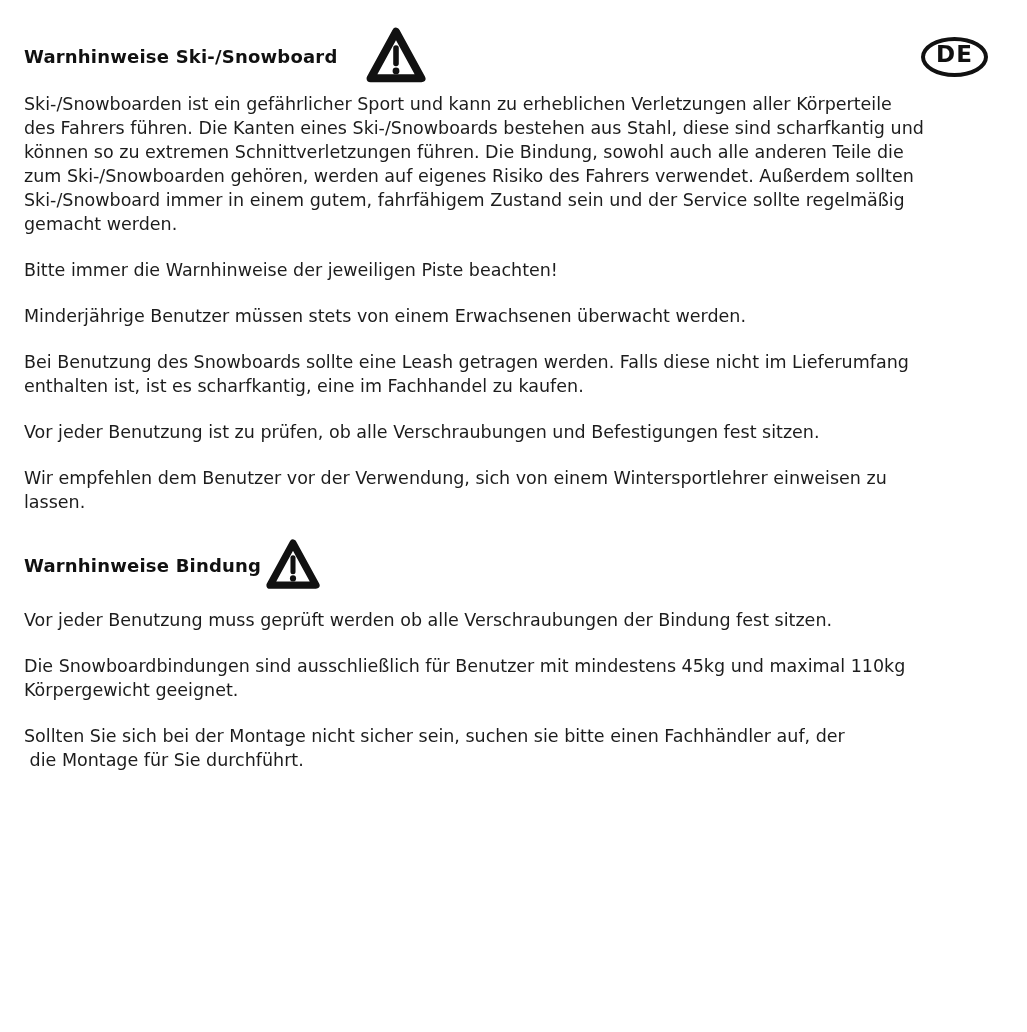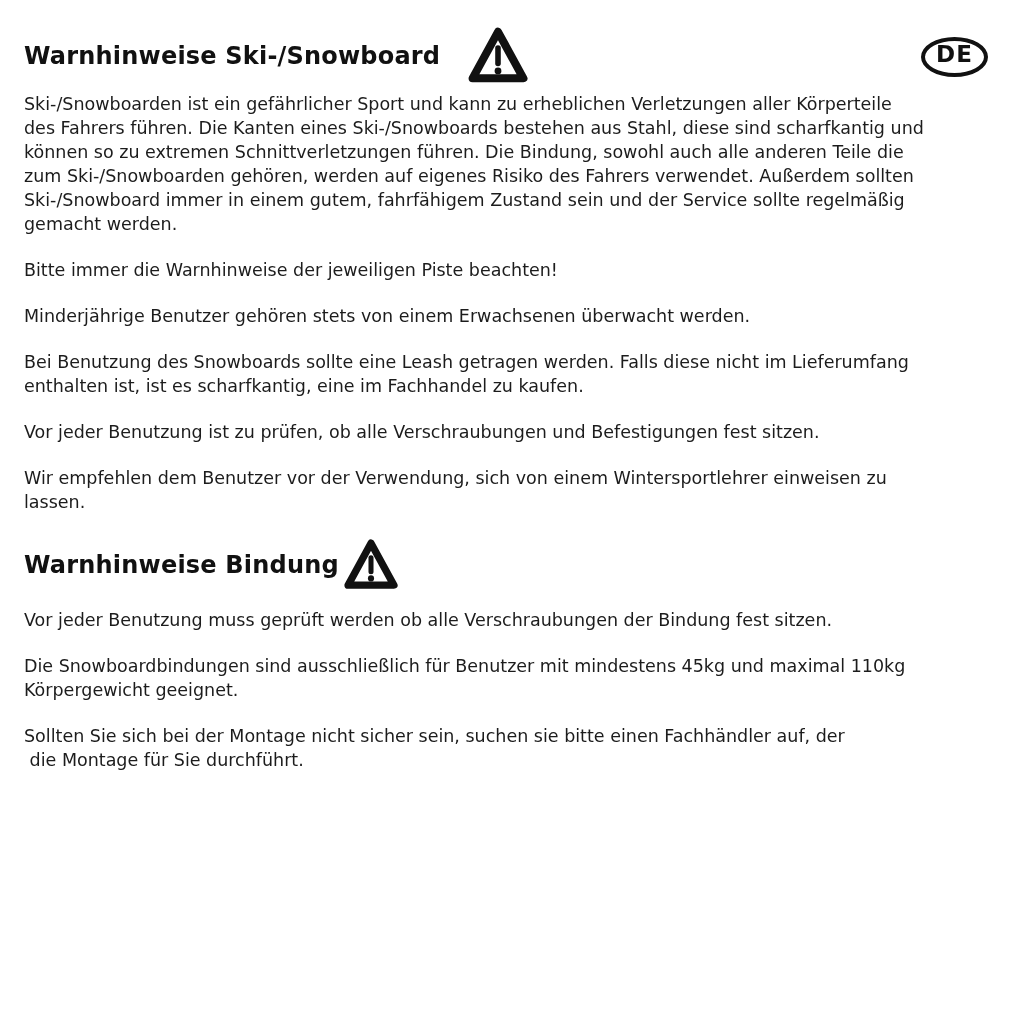--- a/index.html
+++ b/index.html
@@ -30,21 +30,21 @@
     gap: 27px;
     margin-bottom: 5px;
   }
   .heading-row.second {
     gap: 4px;
     margin-top: 18px;
     margin-bottom: 14px;
   }
   h1.section-heading {
     margin: 0;
-    font-size: 24px;
+    font-size: 18px;
     font-weight: bold;
     letter-spacing: 0.2px;
     color: #111111;
     white-space: nowrap;
   }
   .tri-lg { width: 62px; height: 62px; }
   .tri-sm { width: 56px; height: 58px; }
   p.body-text {
     margin: 0 0 22px 0;
     font-size: 17.5px;
@@ -90,21 +90,21 @@
         <circle cx="50" cy="74" r="5.5" fill="#111111"></circle>
       </svg>
     </div>
     <p class="body-text">Ski-/Snowboarden ist ein gefährlicher Sport und kann zu erheblichen Verletzungen aller Körperteile
 des Fahrers führen. Die Kanten eines Ski-/Snowboards bestehen aus Stahl, diese sind scharfkantig und
 können so zu extremen Schnittverletzungen führen. Die Bindung, sowohl auch alle anderen Teile die
 zum Ski-/Snowboarden gehören, werden auf eigenes Risiko des Fahrers verwendet. Außerdem sollten
 Ski-/Snowboard immer in einem gutem, fahrfähigem Zustand sein und der Service sollte regelmäßig
 gemacht werden.</p>
     <p class="body-text">Bitte immer die Warnhinweise der jeweiligen Piste beachten!</p>
-    <p class="body-text">Minderjährige Benutzer gehören stets von einem Erwachsenen überwacht werden.</p>
+    <p class="body-text">Minderjährige Benutzer müssen stets von einem Erwachsenen überwacht werden.</p>
     <p class="body-text">Bei Benutzung des Snowboards sollte eine Leash getragen werden. Falls diese nicht im Lieferumfang
 enthalten ist, ist es scharfkantig, eine im Fachhandel zu kaufen.</p>
     <p class="body-text">Vor jeder Benutzung ist zu prüfen, ob alle Verschraubungen und Befestigungen fest sitzen.</p>
     <p class="body-text">Wir empfehlen dem Benutzer vor der Verwendung, sich von einem Wintersportlehrer einweisen zu
 lassen.</p>
   </section>
 
   <section>
     <div class="heading-row second">
       <h1 class="section-heading">Warnhinweise Bindung</h1>

